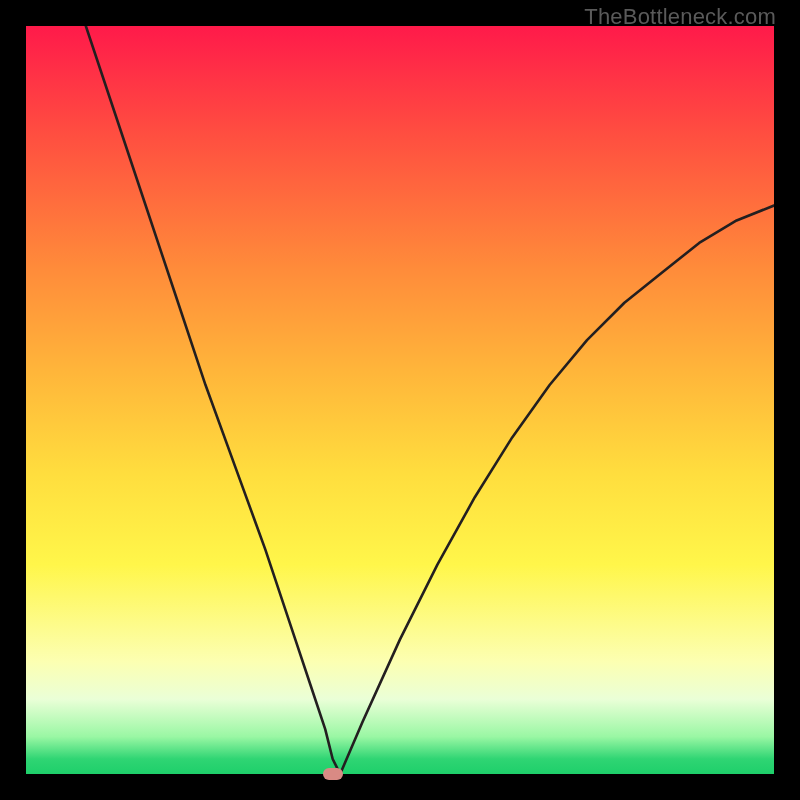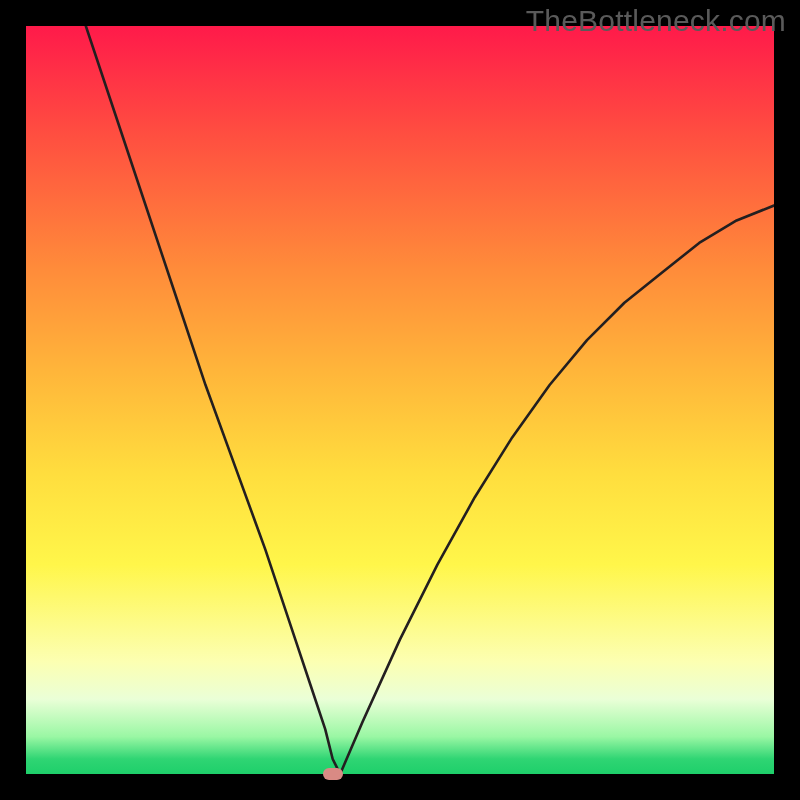--- a/index.html
+++ b/index.html
@@ -28,23 +28,23 @@
       #fcffb2 85%,
       #eaffd7 90%,
       #9af7a4 95%,
       #2fd573 98%,
       #1ecf6a 100%
     );
   }
   .watermark {
     position: absolute;
     top: 4px;
-    right: 14px;
+    right: 24px;
     color: #5a5a5a;
-    font-size: 30px;
+    font-size: 22px;
     font-weight: 500;
     letter-spacing: 0.2px;
     pointer-events: none;
   }
   svg.curve {
     position: absolute;
     left: 0;
     top: 0;
     width: 748px;
     height: 748px;

